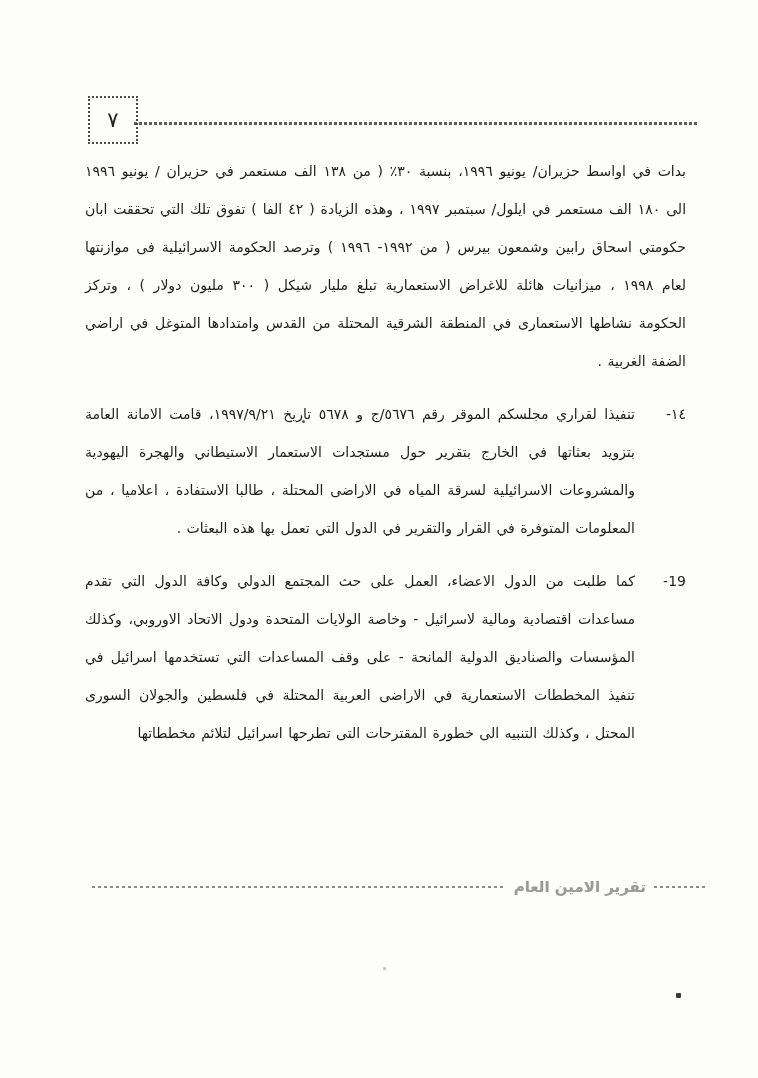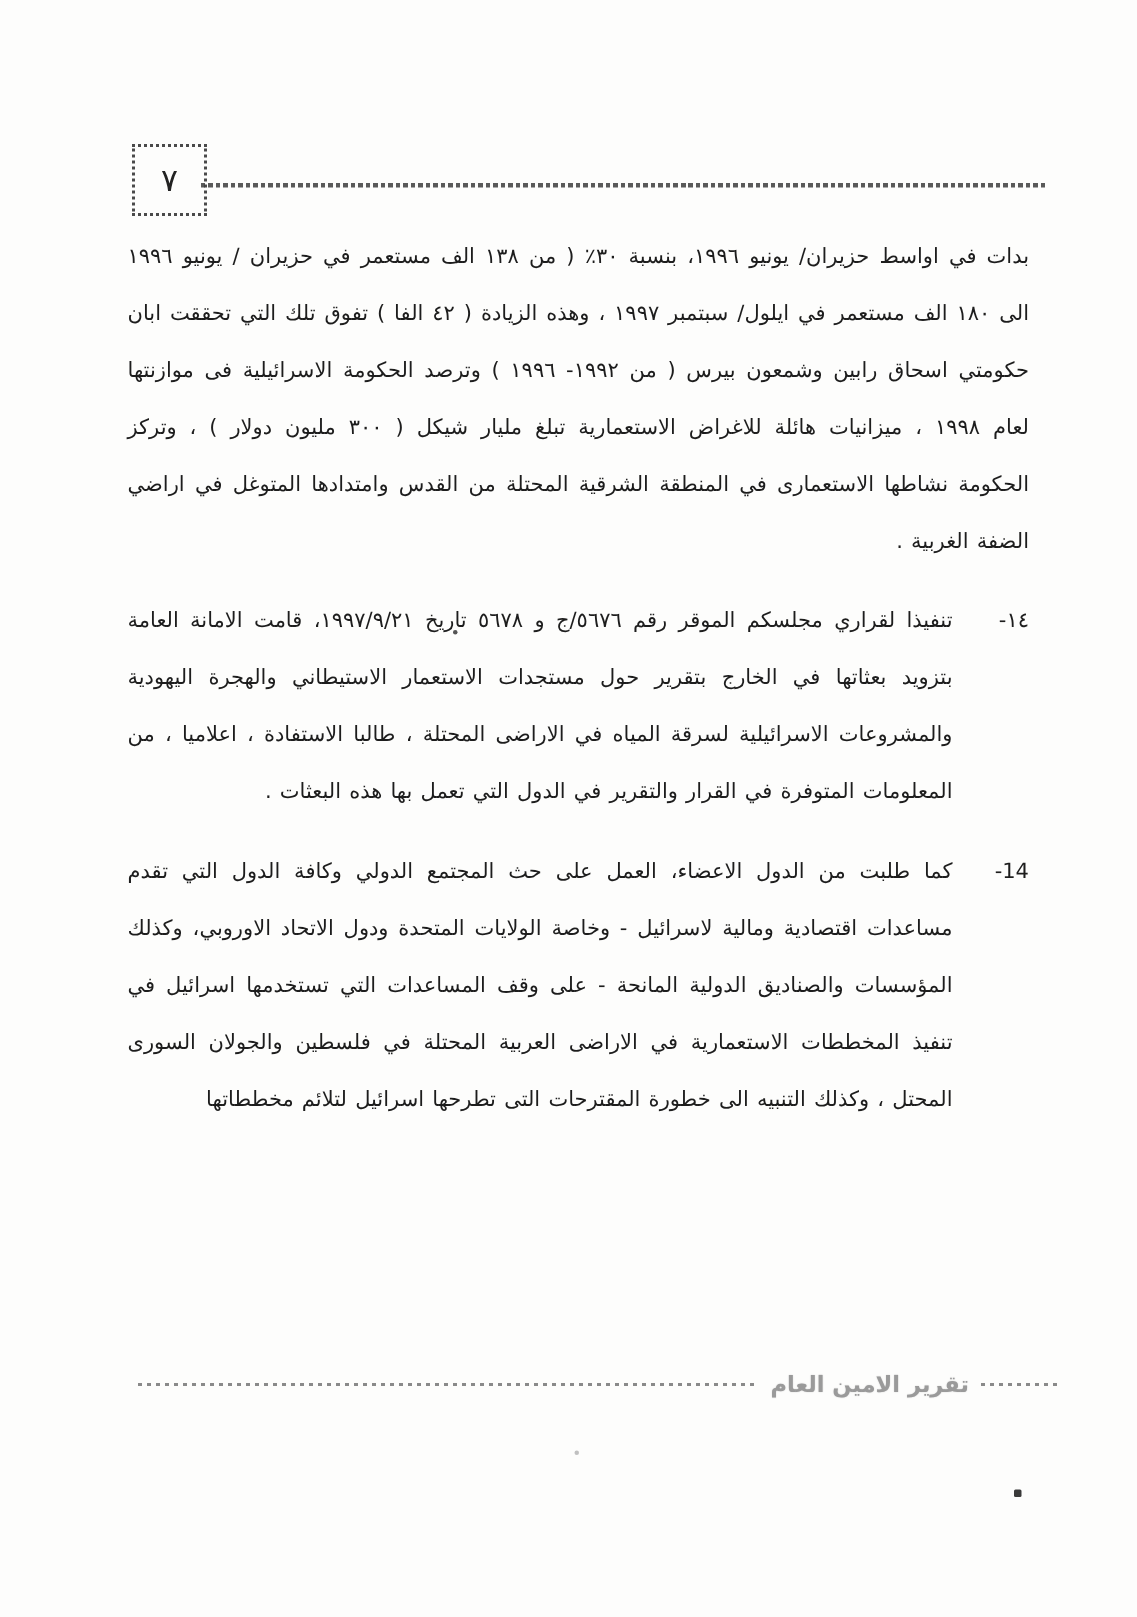--- a/index.html
+++ b/index.html
@@ -67,21 +67,21 @@
     white-space: nowrap;
     text-align: right;
   }
   .item-text {
     flex: 1 1 auto;
     text-align: justify;
   }
   
   .page-footer {
     position: absolute;
-    top: 908px;
+    top: 872px;
     left: 92px;
     width: 614px;
     height: 30px;
     direction: rtl;
     display: flex;
     align-items: center;
   }
   .footer-rule-short {
     flex: 0 0 52px;
     height: 2px;
@@ -125,21 +125,21 @@
   <div class="body-text" dir="rtl">
 
     <p class="intro-paragraph">بدات في اواسط حزيران/ يونيو ١٩٩٦، بنسبة ٣٠٪ ( من ١٣٨ الف مستعمر في حزيران / يونيو ١٩٩٦ الى ١٨٠ الف مستعمر في ايلول/ سبتمبر ١٩٩٧ ، وهذه الزيادة ( ٤٢ الفا ) تفوق تلك التي تحققت ابان حكومتي اسحاق رابين وشمعون بيرس ( من ١٩٩٢- ١٩٩٦ ) وترصد الحكومة الاسرائيلية فى موازنتها لعام ١٩٩٨ ، ميزانيات هائلة للاغراض الاستعمارية تبلغ مليار شيكل ( ٣٠٠ مليون دولار ) ، وتركز الحكومة نشاطها الاستعمارى في المنطقة الشرقية المحتلة من القدس وامتدادها المتوغل في اراضي الضفة الغربية .</p>
 
     <div class="numbered-item">
       <span class="item-number">١٤-</span>
       <span class="item-text">تنفيذا لقراري مجلسكم الموقر رقم ٥٦٧٦/ج و ٥٦٧٨ تاريخ ١٩٩٧/٩/٢١، قامت الامانة العامة بتزويد بعثاتها في الخارج بتقرير حول مستجدات الاستعمار الاستيطاني والهجرة اليهودية والمشروعات الاسرائيلية لسرقة المياه في الاراضى المحتلة ، طالبا الاستفادة ، اعلاميا ، من المعلومات المتوفرة في القرار والتقرير في الدول التي تعمل بها هذه البعثات .</span>
     </div>
 
     <div class="numbered-item">
-      <span class="item-number">14-</span>
+      <span class="item-number">19-</span>
       <span class="item-text">كما طلبت من الدول الاعضاء، العمل على حث المجتمع الدولي وكافة الدول التي تقدم مساعدات اقتصادية ومالية لاسرائيل - وخاصة الولايات المتحدة ودول الاتحاد الاوروبي، وكذلك المؤسسات والصناديق الدولية المانحة - على وقف المساعدات التي تستخدمها اسرائيل في تنفيذ المخططات الاستعمارية في الاراضى العربية المحتلة في فلسطين والجولان السورى المحتل ، وكذلك التنبيه الى خطورة المقترحات التى تطرحها اسرائيل لتلائم مخططاتها</span>
     </div>
 
   </div>
 
   <div class="page-footer">
     <div class="footer-rule-short"></div>
     <div class="footer-label">تقرير الامين العام</div>
     <div class="footer-rule-long"></div>
   </div>

